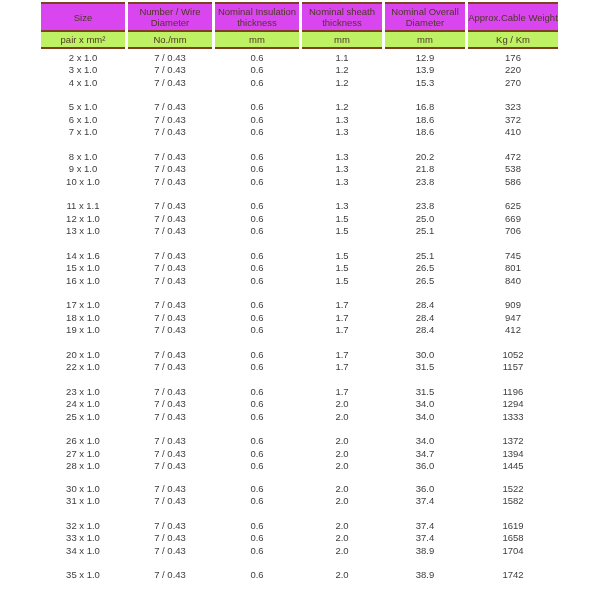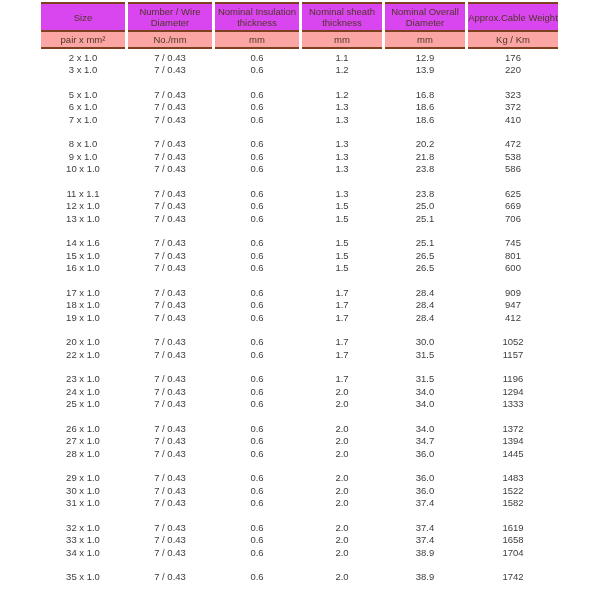--- a/index.html
+++ b/index.html
@@ -40,21 +40,21 @@
     background: #d946ef;
     color: #4f3626;
     font-size: 9.5px;
     font-weight: normal;
     line-height: 11px;
     border-top: 2px solid #7e4120;
     border-bottom: 2px solid #7e4120;
   }
   tr.units th {
     height: 15px;
-    background: #fca5a5;
+    background: #bef264;
     color: #4f3626;
     font-size: 9.5px;
     font-weight: normal;
     border-bottom: 2px solid #7e4120;
   }
   tbody td {
     height: 12.5px;
     font-size: 9.5px;
     color: #3d3d3d;
     background: #ffffff;
@@ -106,20 +106,28 @@
           <td>176</td>
         </tr>
         <tr>
           <td>3 x 1.0</td>
           <td>7 / 0.43</td>
           <td>0.6</td>
           <td>1.2</td>
           <td>13.9</td>
           <td>220</td>
         </tr>
+        <tr>
+          <td>4 x 1.0</td>
+          <td>7 / 0.43</td>
+          <td>0.6</td>
+          <td>1.2</td>
+          <td>15.3</td>
+          <td>270</td>
+        </tr>
         <tr class="spacer">
           <td colspan="6"></td>
         </tr>
         <tr class="first-of-group">
           <td>5 x 1.0</td>
           <td>7 / 0.43</td>
           <td>0.6</td>
           <td>1.2</td>
           <td>16.8</td>
           <td>323</td>
@@ -212,21 +220,21 @@
           <td>1.5</td>
           <td>26.5</td>
           <td>801</td>
         </tr>
         <tr>
           <td>16 x 1.0</td>
           <td>7 / 0.43</td>
           <td>0.6</td>
           <td>1.5</td>
           <td>26.5</td>
-          <td>600</td>
+          <td>840</td>
         </tr>
         <tr class="spacer">
           <td colspan="6"></td>
         </tr>
         <tr class="first-of-group">
           <td>17 x 1.0</td>
           <td>7 / 0.43</td>
           <td>0.6</td>
           <td>1.7</td>
           <td>28.4</td>
@@ -316,28 +324,20 @@
         <tr>
           <td>28 x 1.0</td>
           <td>7 / 0.43</td>
           <td>0.6</td>
           <td>2.0</td>
           <td>36.0</td>
           <td>1445</td>
         </tr>
         <tr class="spacer">
           <td colspan="6"></td>
-        </tr>
-        <tr class="first-of-group">
-          <td>29 x 1.0</td>
-          <td>7 / 0.43</td>
-          <td>0.6</td>
-          <td>2.0</td>
-          <td>36.0</td>
-          <td>1483</td>
         </tr>
         <tr>
           <td>30 x 1.0</td>
           <td>7 / 0.43</td>
           <td>0.6</td>
           <td>2.0</td>
           <td>36.0</td>
           <td>1522</td>
         </tr>
         <tr>

